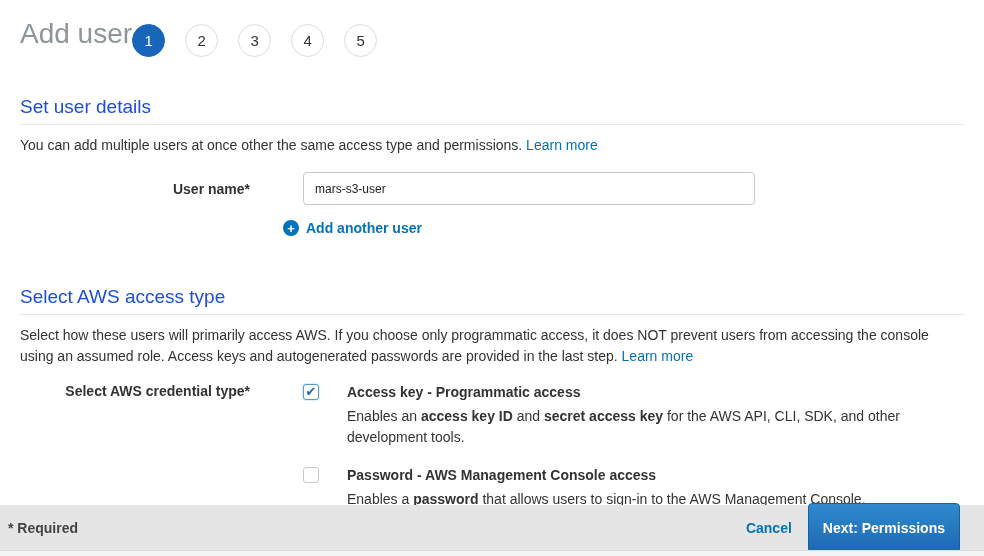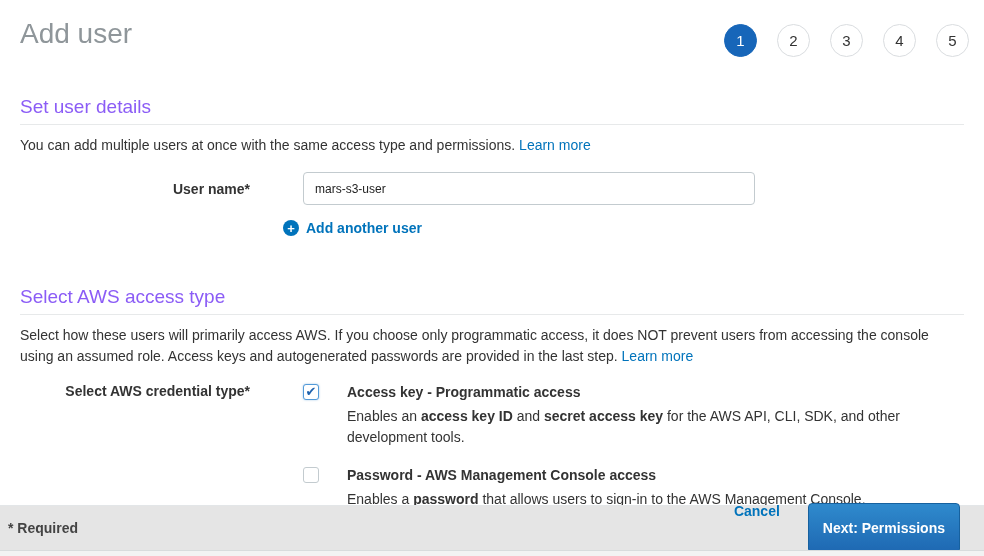--- a/index.html
+++ b/index.html
@@ -7,40 +7,40 @@
   body { font-family: "Liberation Sans", "DejaVu Sans", sans-serif; }
   .page {
     position: relative;
     width: 984px; height: 556px;
     background: #ffffff;
     overflow: hidden;
     margin: 0 auto;
   }
   
   .header {
-    display: flex; justify-content: space-between; align-items: flex-start;
+    display: flex; justify-content: flex-start; align-items: flex-start;
     padding: 16px 15px 0 20px;
   }
   .page-title {
     font-size: 28px; font-weight: 400; color: #8f969a; line-height: 36px;
   }
   .steps { display: flex; gap: 20px; margin-top: 8px; }
   .step {
     width: 33px; height: 33px; border-radius: 50%;
     border: 1px solid #dadde0; background: #fff;
     display: flex; align-items: center; justify-content: center;
     font-size: 15px; color: #333;
   }
   .step.active { background: #1766b9; border-color: #1766b9; color: #fff; }
   
   .section { margin: 0 20px; }
   .section-1 { margin-top: 39px; }
   .section-2 { margin-top: 50px; }
   .section-heading {
-    font-size: 19px; font-weight: 400; color: #8b5cf6;
+    font-size: 19px; font-weight: 400; color: #1d4ed8;
     padding-bottom: 6px; border-bottom: 1px solid #e7e9ea;
   }
   .section-desc {
     margin-top: 10px; font-size: 14px; color: #333; line-height: 21px;
   }
   a.link { color: #0073bb; text-decoration: none; cursor: pointer; }
   .b { font-weight: bold; text-align: right; }
   
   .form-row { display: flex; align-items: center; margin: 16px 0 0 0; gap: 39px; }
   .form-row.top { align-items: flex-start; }
@@ -87,21 +87,21 @@
   .cred-desc { margin-top: 5px; font-size: 14px; color: #333; line-height: 21px; }
   
   .footer {
     position: absolute; left: 0; right: 0; bottom: 6px;
     height: 45px; background: #e5e5e5;
     border-top: 1px solid #e3e6e8;
     display: flex; align-items: center; justify-content: space-between;
     padding: 0 24px 0 8px;
   }
   .required-note { font-size: 14px; font-weight: bold; color: #444; }
-  .footer-actions { display: flex; gap: 28px; }
+  .footer-actions { display: flex; align-items: center; gap: 16px; }
   .cancel-link { font-size: 14px; font-weight: bold; }
   .primary-button {
     background: linear-gradient(to bottom, #2f8acd, #1e68b2);
     border: 1px solid #16619f; border-radius: 4px;
     color: #fff; font-size: 14px; font-weight: bold;
     padding: 16px 14px; cursor: pointer;
     font-family: "Liberation Sans", "DejaVu Sans", sans-serif;
   }
   .bottom-strip {
     position: absolute; left: 0; right: 0; bottom: 0; height: 6px;
@@ -119,21 +119,21 @@
       <div class="step active">1</div>
       <div class="step">2</div>
       <div class="step">3</div>
       <div class="step">4</div>
       <div class="step">5</div>
     </div>
   </div>
 
   <div class="section section-1">
     <h2 class="section-heading">Set user details</h2>
-    <p class="section-desc"><span>You can add multiple users at once with the same access type and permissions. </span><a class="link">Learn more</a></p>
+    <p class="section-desc"><span>You can add multiple users at once other the same access type and permissions. </span><a class="link">Learn more</a></p>
 
     <div class="form-row">
       <label class="form-label">User name*</label>
       <input class="text-input" type="text" value="mars-s3-user" style="">
     </div>
 
     <div class="add-another-row">
       <span class="plus-icon">+</span>
       <a class="link add-another-link">Add another user</a>
     </div>

